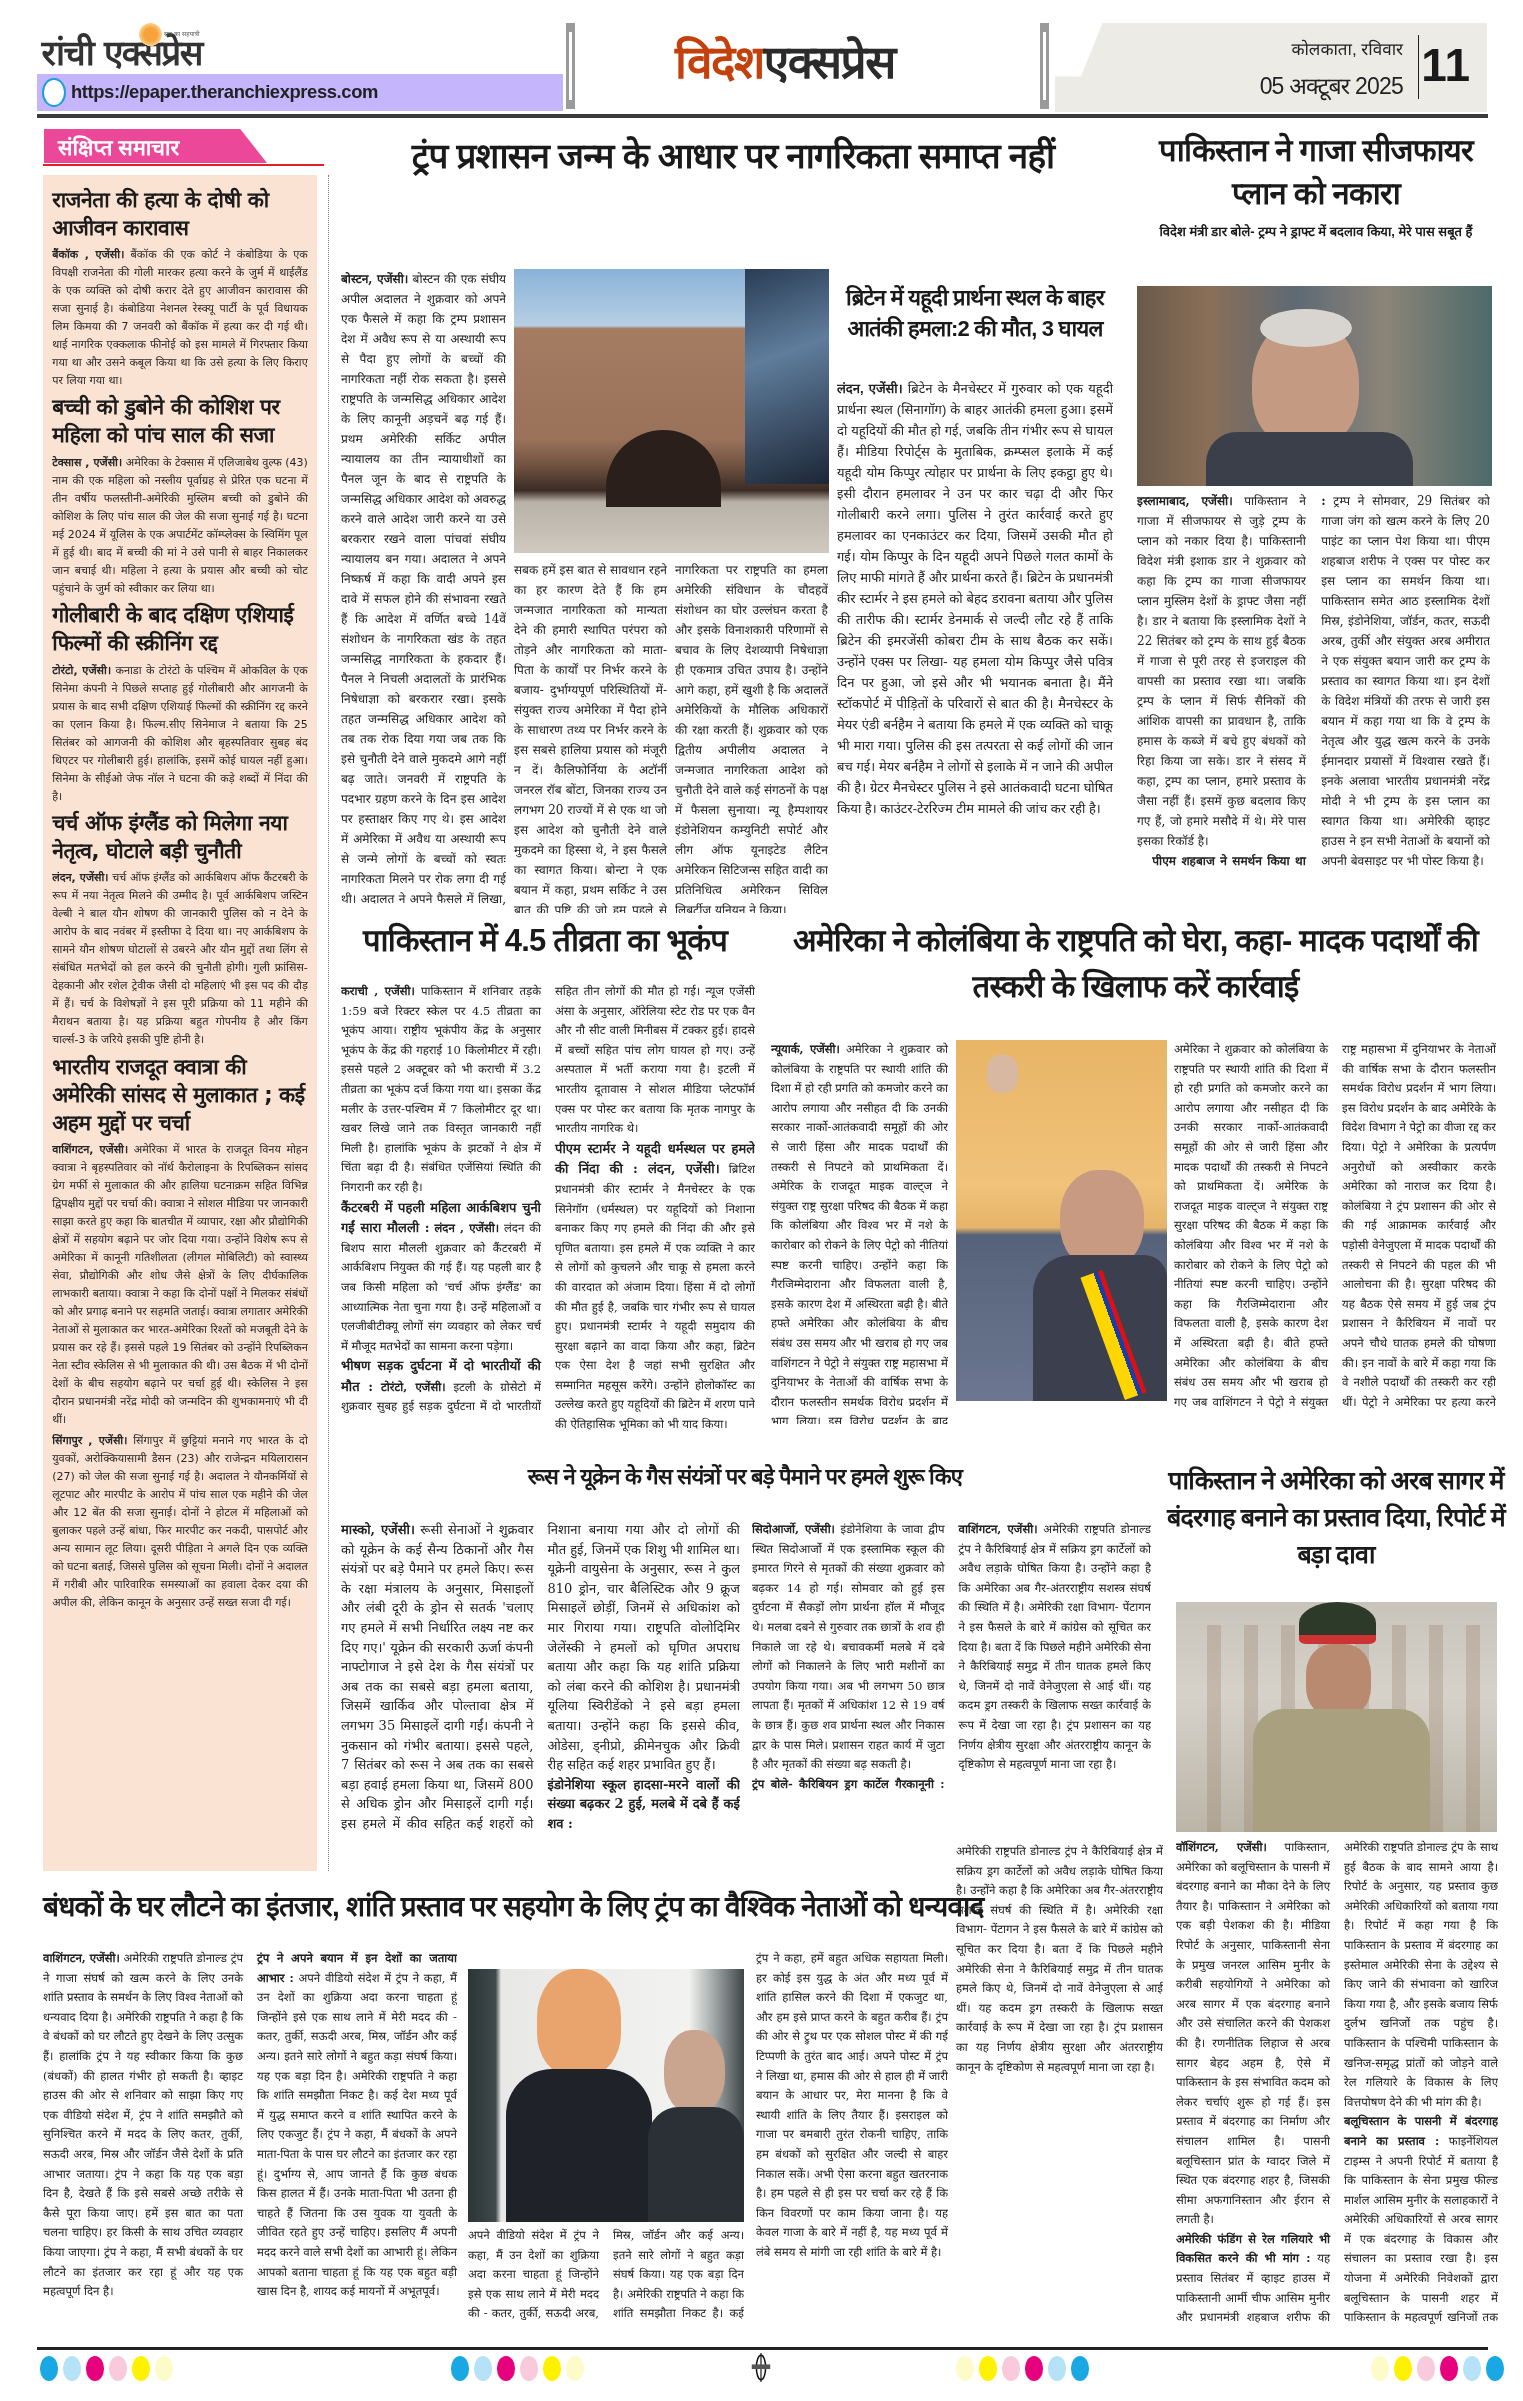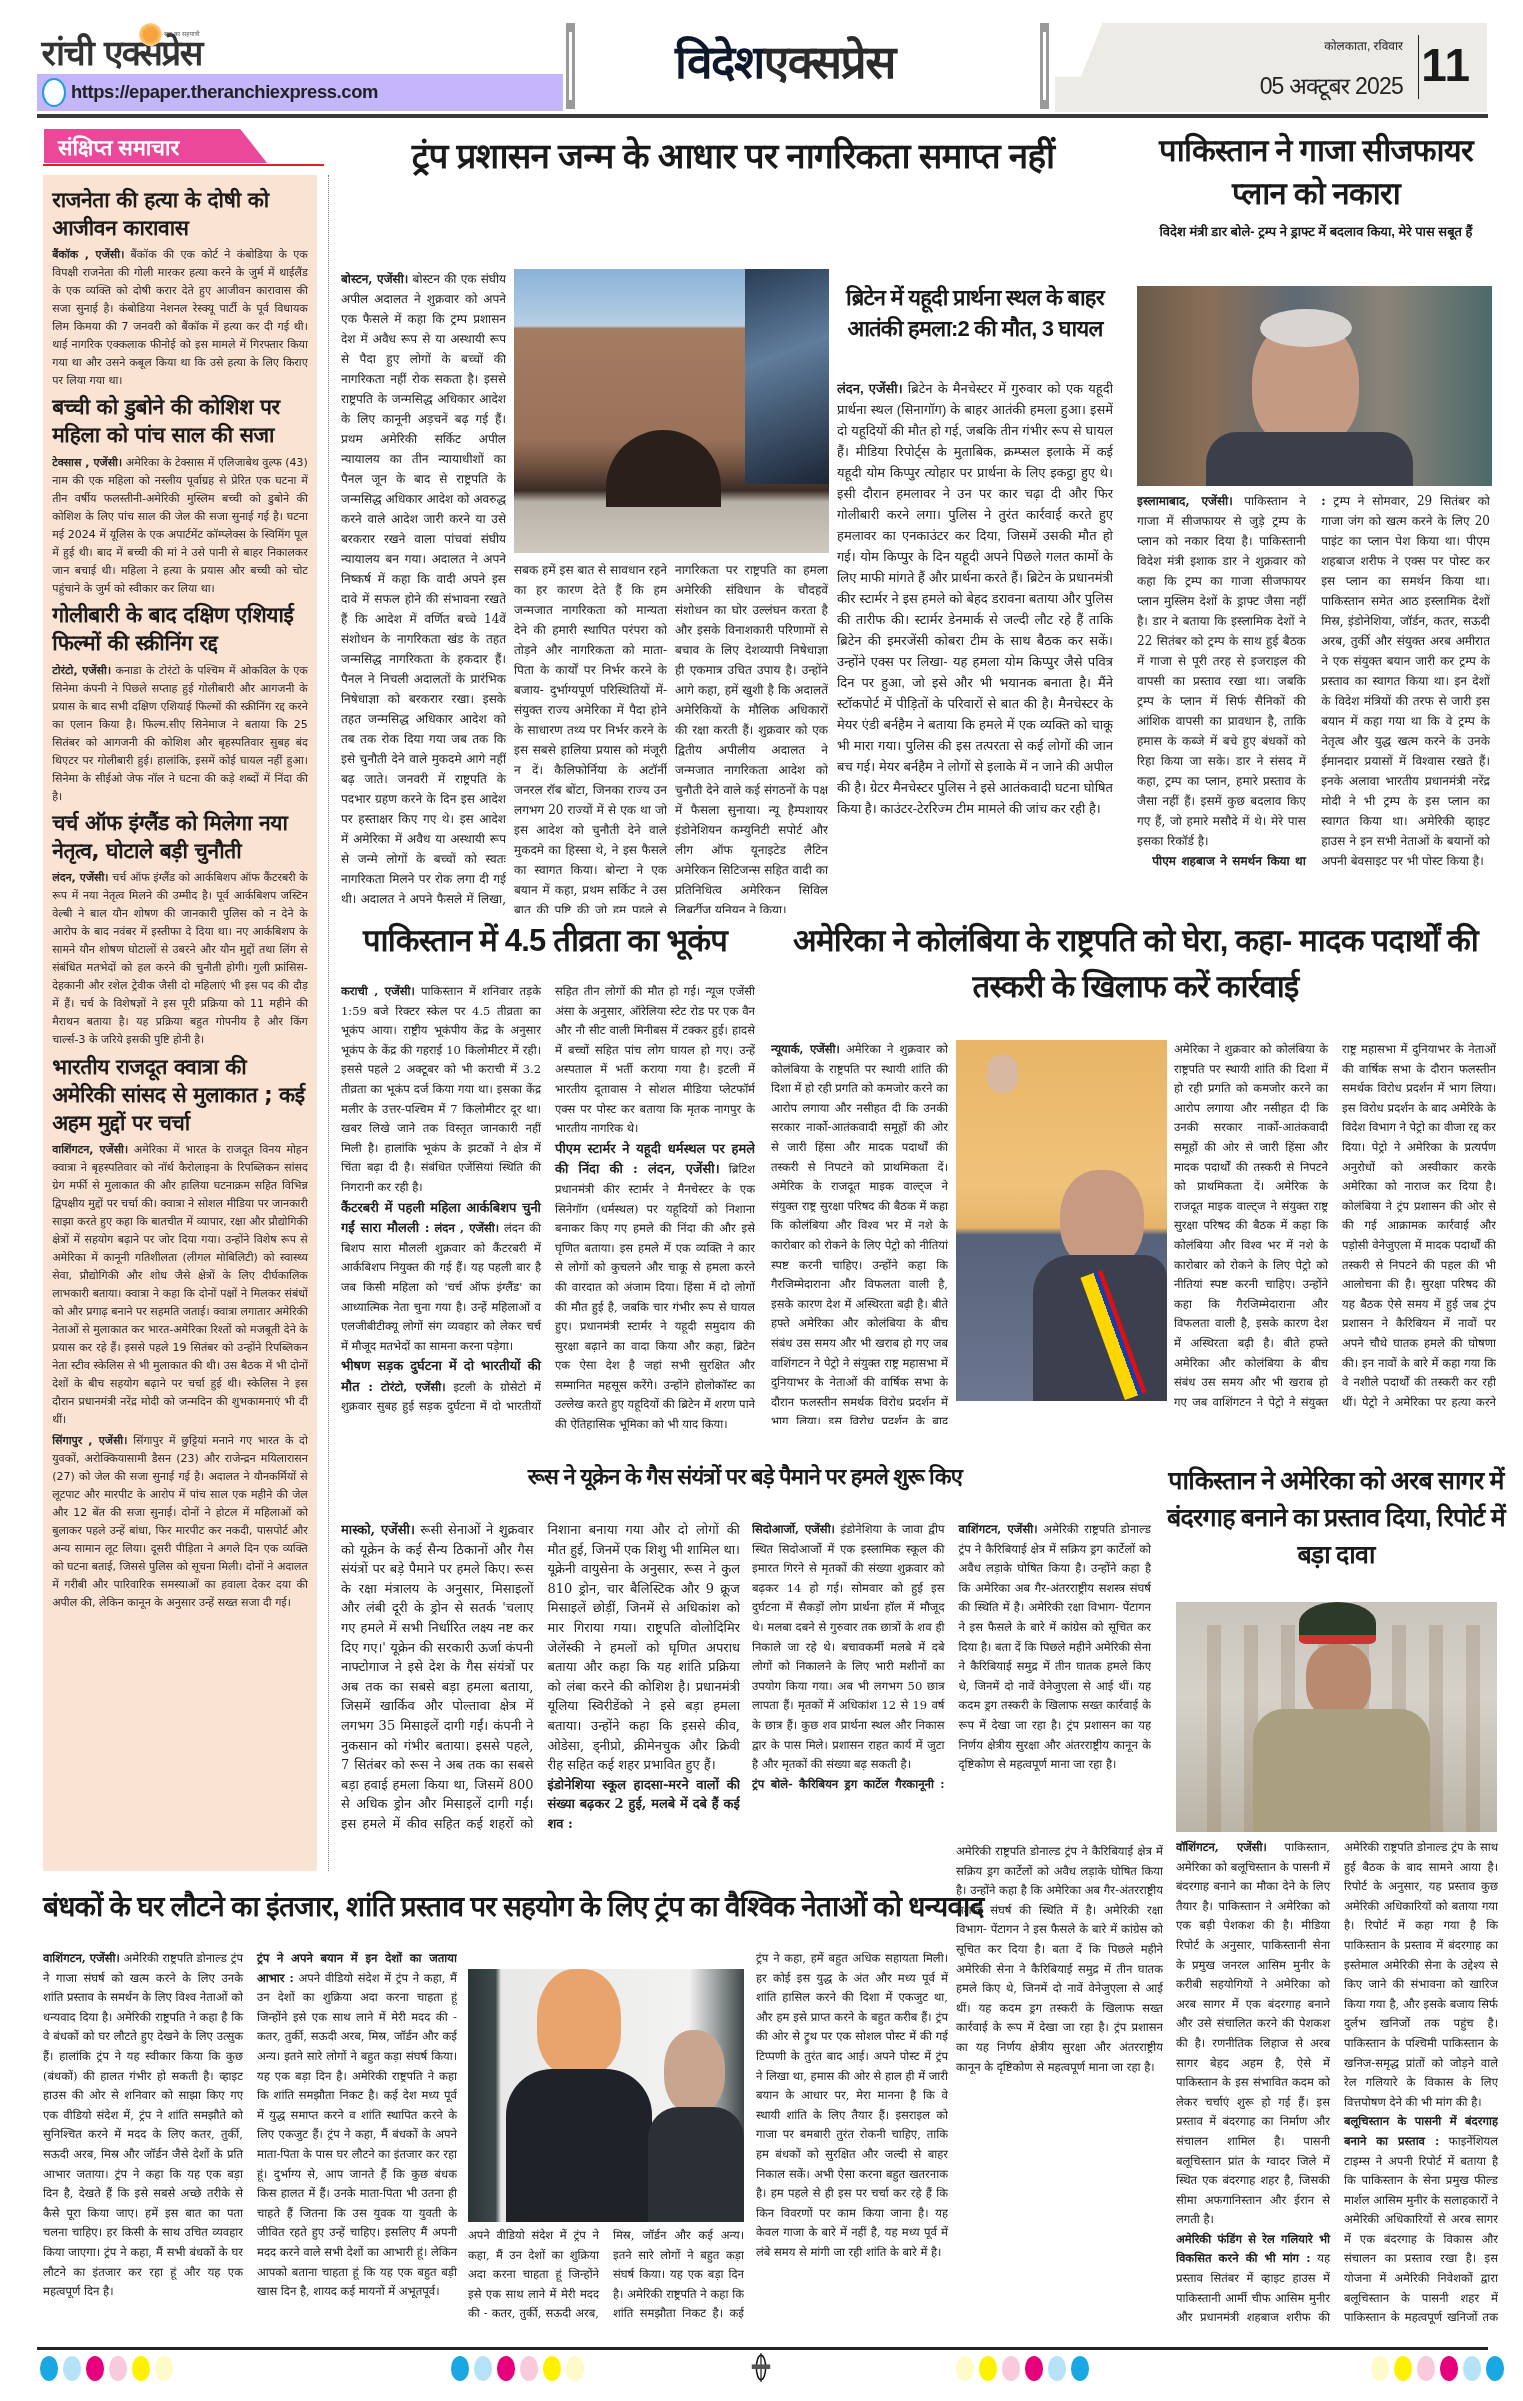--- a/index.html
+++ b/index.html
@@ -18,24 +18,24 @@
   #brand-logo { position: absolute; left: 4.6px; top: 7.7px; font-family: "DejaVu Sans", sans-serif; font-weight: bold; font-size: 35px; color: #333; letter-spacing: -1.5px; }
   #sun-icon { position: absolute; left: 102px; top: 3.1px; width: 23px; height: 23px; border-radius: 50%; background: radial-gradient(circle, #f7a23a 40%, #fbd38d 70%, transparent 72%); }
   #tagline { position: absolute; left: 127px; top: 9.2px; font-size: 6.1px; color: #555; }
   #url-bar { position: absolute; left: 0; top: 54px; width: 526px; height: 37px; background: #c4b5fd; }
   #web-icon { position: absolute; left: 4.6px; top: 3.8px; width: 24.6px; height: 29px; border-radius: 50%; border: 2.3px solid #1aa0dd; background: #fff; }
   #url-text { position: absolute; left: 34px; top: 7px; font-family: "Liberation Sans", sans-serif; font-weight: bold; font-size: 18.4px; color: #222; letter-spacing: -0.4px; }
   #masthead-bottom-rule { left: 37px; top: 114px; width: 1451px; height: 3.8px; background: #3b3b3b; }
   .bracket { position: absolute; width: 9.2px; height: 86px; background: #9a9a9a; }
   .bracket::after { content: ""; position: absolute; left: 3.1px; top: 9.2px; width: 3.1px; height: 68px; background: #fff; }
   #section-title { left: 675px; top: 29px; font-family: "Liberation Sans", sans-serif; font-weight: bold; font-size: 46px; letter-spacing: -1.5px; }
-  #section-title .blue { color: #0f172a; }
+  #section-title .blue { color: #c2410c; }
   #section-title .dark { color: #2b2b2b; }
   #date-panel { left: 1055px; top: 23px; width: 432px; height: 89px; background: #ecebe6; clip-path: polygon(11% 0, 100% 0, 100% 100%, 0 100%, 0 60%, 6% 60%); }
-  #city-day { position: absolute; right: 84px; top: 14px; font-family: "Liberation Sans", sans-serif; font-size: 12px; color: #222; }
+  #city-day { position: absolute; right: 84px; top: 14px; font-family: "Liberation Sans", sans-serif; font-size: 17px; color: #222; }
   #issue-date { position: absolute; right: 84px; top: 46px; font-family: "Liberation Sans", sans-serif; font-size: 23px; color: #222; letter-spacing: -0.8px; }
   #page-divider { position: absolute; right: 68px; top: 12.3px; width: 1.5px; height: 64px; background: #222; }
   #page-number { position: absolute; right: 17px; top: 15.3px; font-family: "Liberation Sans", sans-serif; font-weight: bold; font-size: 46px; color: #1a1a1a; }
 
   
   #brief-tab { left: 44px; top: 129px; width: 223px; height: 34px; background: #ec4899; clip-path: polygon(0 0, 88% 0, 100% 100%, 0 100%); }
   #brief-tab span { position: absolute; left: 14px; top: 3.1px; color: #fff; font-family: "Liberation Sans", sans-serif; font-weight: bold; font-size: 21.5px; }
   #brief-underline { left: 43px; top: 164px; width: 281px; height: 2.3px; background: #e02127; }
   #brief-box { left: 43px; top: 175px; width: 274px; height: 1696px; background: #fbe3d3; padding: 7.7px 9.2px; }
   .brief-head { font-family: "DejaVu Sans", sans-serif; font-weight: bold; font-size: 21px; line-height: 28px; color: #1b1b1b; letter-spacing: -0.4px; margin: 3.1px 0 4.6px 0; }

